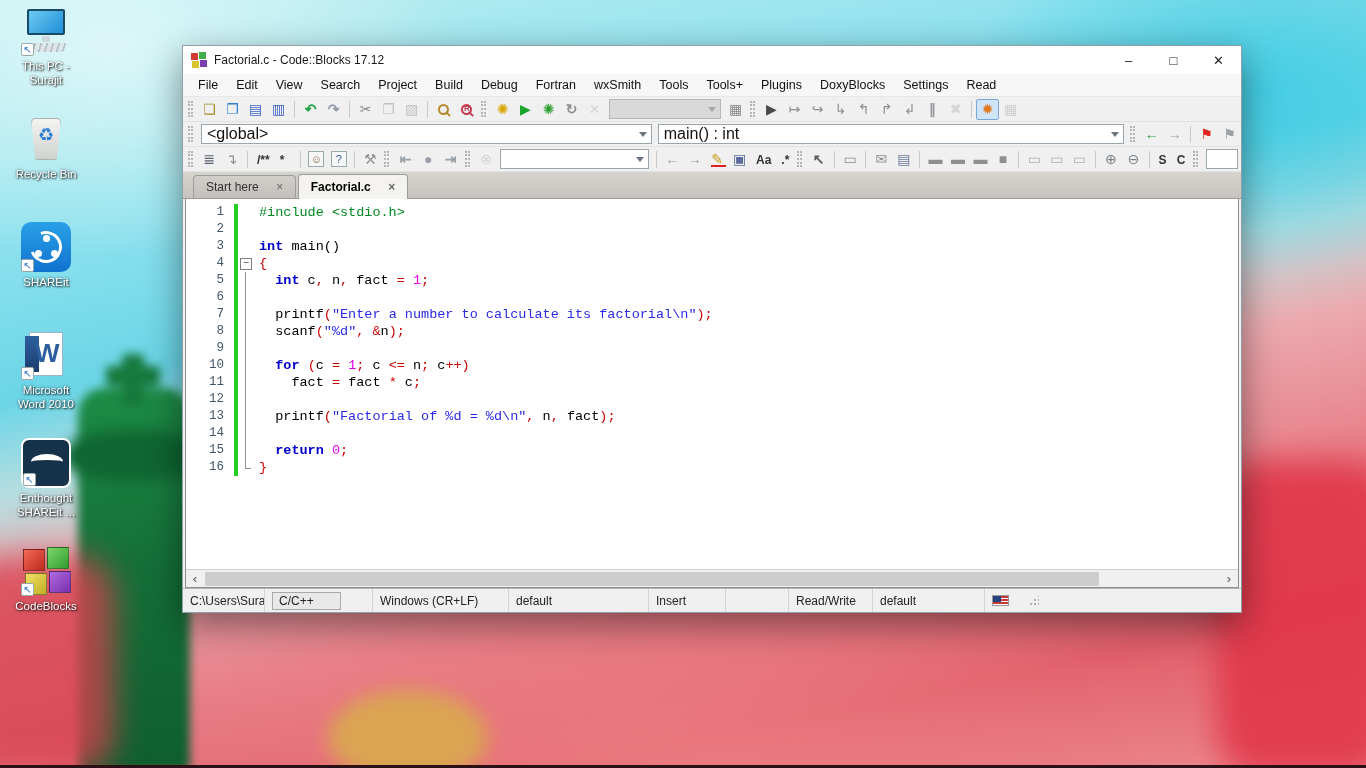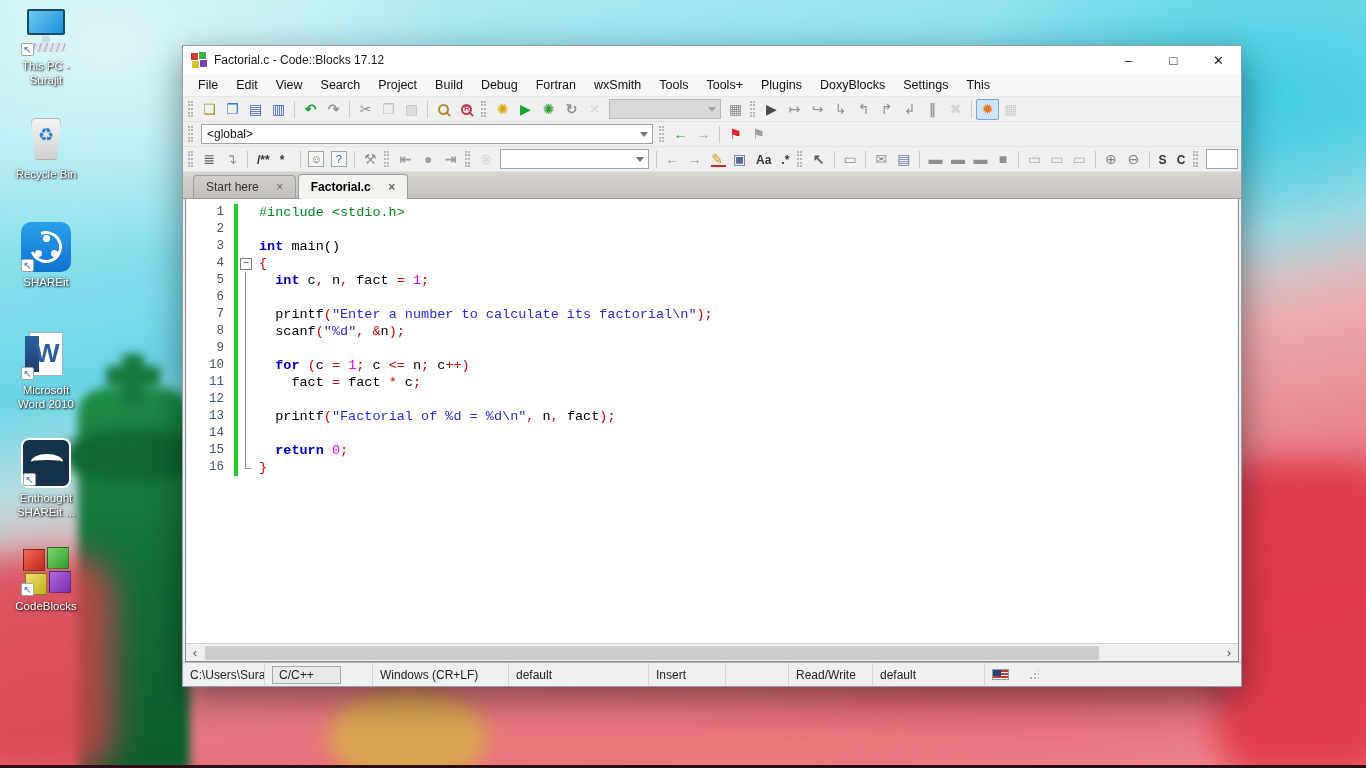--- a/index.html
+++ b/index.html
@@ -53,21 +53,21 @@
   .k-canopy { background:linear-gradient(180deg,#1c3document.a52,#142736); background:#16324a; border-radius:8px; border:2px solid #fff; }
   .cp-arc { position:absolute; left:8px; top:14px; width:32px; height:16px; border-top:6px solid #fff; border-radius:50% 50% 0 0; }
   
   .cbq { position:absolute; width:22px; height:22px; border:1px solid rgba(0,0,0,.4); }
   .cb-q1 { left:2px; top:3px; background:linear-gradient(135deg,#f26a5a,#c02a1e); }
   .cb-q2 { left:26px; top:1px; background:linear-gradient(135deg,#7ed66a,#2f9e2f); }
   .cb-q3 { left:4px; top:27px; background:linear-gradient(135deg,#f0e06a,#c0b020); }
   .cb-q4 { left:28px; top:25px; background:linear-gradient(135deg,#b06ae0,#7a2fae); }
 
   
-  .win { position:absolute; left:182px; top:45px; width:1060px; height:642px; background:#f0f0f0;
+  .win { position:absolute; left:182px; top:45px; width:1060px; height:568px; background:#f0f0f0;
     border:1px solid #8fa0a8; box-shadow:0 12px 34px rgba(0,0,0,.45); display:flex; flex-direction:column; }
   .titlebar { height:28px; background:#fff; display:flex; align-items:center; padding-left:8px; flex:0 0 28px; }
   .tb-logo { position:relative; width:16px; height:16px; margin-right:7px; }
   .tb-logo i { position:absolute; width:7px; height:7px; }
   .tb-logo .l1 { left:0; top:1px; background:#d23b2f; } .tb-logo .l2 { left:8px; top:0; background:#3fae49; }
   .tb-logo .l3 { left:1px; top:9px; background:#d8c62f; } .tb-logo .l4 { left:9px; top:8px; background:#7a3fae; }
   .tb-title { font-size:12px; color:#1a1a1a; }
   .tb-controls { margin-left:auto; display:flex; height:100%; }
   .tb-btn { width:45px; height:100%; display:flex; align-items:center; justify-content:center; font-size:13px; color:#222; cursor:pointer; }
 
@@ -82,21 +82,21 @@
   .tbi.sel { background:#cfe4f7; border-color:#7aa7d7; }
   .tbi.box span { border:1px solid #9aa; background:#f6f6f6; width:16px; height:16px; line-height:15px; text-align:center; font-size:11px; display:inline-block; }
   .tbi.ul { position:relative; }
   .tbi.ul::after { content:""; position:absolute; left:4px; bottom:2px; width:15px; height:2px; background:#d22; }
   .tbt { padding:0 4px; height:21px; line-height:21px; font-size:12px; font-weight:bold; color:#333; cursor:pointer; border:1px solid transparent; }
   .tbsep { width:1px; height:17px; background:#c9c9c9; margin:0 4px; }
   .glass { position:relative; width:11px; height:11px; border:2px solid #b5892f; border-radius:50%; display:inline-block; }
   .glass::after { content:""; position:absolute; right:-4px; bottom:-2px; width:6px; height:2px; background:inherit; background:#b5892f; transform:rotate(45deg); }
   .glass.r { border-color:#c23b4e; } .glass.r::after { background:#c23b4e; }
   .glass-letter { position:absolute; left:1px; top:-2px; font-size:8px; font-weight:bold; color:#c23b4e; }
-  .tbcombo { height:20px; background:#fff; border:1px solid #9aa6ad; display:flex; align-items:center; margin:0 3px; font-size:12px; color:#111; padding-left:5px; cursor:pointer; }
+  .tbcombo { height:20px; background:#fff; border:1px solid #9aa6ad; display:flex; align-items:center; margin:0 3px; font-size:16px; color:#111; padding-left:5px; cursor:pointer; }
   .tbcombo .val { flex:1; white-space:nowrap; overflow:hidden; }
   .tbcombo .chev { width:16px; height:100%; display:flex; align-items:center; justify-content:center; }
   .tbcombo .chev::after { content:""; border-left:4px solid transparent; border-right:4px solid transparent; border-top:5px solid #6a7680; }
   .tbcombo.dis { background:#d9d9d9; border-color:#b8b8b8; }
   .tbcombo.dis .chev::after { border-top-color:#a5a5a5; }
 
   
   .tabbar { height:27px; background:linear-gradient(180deg,#d7d3ce,#c7c3be); display:flex; align-items:flex-end; padding:3px 0 0 10px; flex:0 0 27px; border-bottom:1px solid #9c9c9c; }
   .tab { height:23px; display:flex; align-items:center; padding:0 8px 0 12px; margin-right:2px; border:1px solid #9c9c9c; border-bottom:none;
     border-radius:4px 4px 0 0; background:linear-gradient(180deg,#d2cec9,#c3bfba); font-size:12px; color:#333; cursor:pointer; }
@@ -242,21 +242,21 @@
         <span class="menu-item">Project</span>
         <span class="menu-item">Build</span>
         <span class="menu-item">Debug</span>
         <span class="menu-item">Fortran</span>
         <span class="menu-item">wxSmith</span>
         <span class="menu-item">Tools</span>
         <span class="menu-item">Tools+</span>
         <span class="menu-item">Plugins</span>
         <span class="menu-item">DoxyBlocks</span>
         <span class="menu-item">Settings</span>
-        <span class="menu-item">This</span>
+        <span class="menu-item">Read</span>
       </div>
 
     <div id="toolbars">
         <div class="tbrow">
           <span class="grip"></span>
           <span class="tbi" style="color: rgb(169, 139, 45);">❏</span>
           <span class="tbi" style="color: rgb(47, 127, 208);">❐</span>
           <span class="tbi" style="color: rgb(58, 98, 201);">▤</span>
           <span class="tbi" style="color: rgb(58, 98, 201);">▥</span>
           <span class="tbsep"></span>
@@ -297,20 +297,24 @@
           <span class="tbi b" style="color: rgb(154, 154, 160);">∥</span>
           <span class="tbi dis" style="color: rgb(192, 192, 192);">✖</span>
           <span class="tbsep"></span>
           <span class="tbi sel" style="color: rgb(224, 122, 31);">✹</span>
           <span class="tbi dis" style="color: rgb(181, 181, 181);">▦</span>
         </div>
         <div class="tbrow">
           <span class="grip"></span>
           <div class="tbcombo" style="width: 452px;">
             <span class="val">&lt;global&gt;</span>
+            <span class="chev"></span>
+          </div>
+          <div class="tbcombo" style="width: 468px;">
+            <span class="val">main() : int</span>
             <span class="chev"></span>
           </div>
           <span class="grip"></span>
           <span class="tbi b" style="color: rgb(31, 161, 67);">←</span>
           <span class="tbi b" style="color: rgb(154, 160, 166);">→</span>
           <span class="tbsep"></span>
           <span class="tbi" style="color: rgb(224, 36, 36);">⚑</span>
           <span class="tbi" style="color: rgb(154, 160, 166);">⚑</span>
         </div>
         <div class="tbrow">

